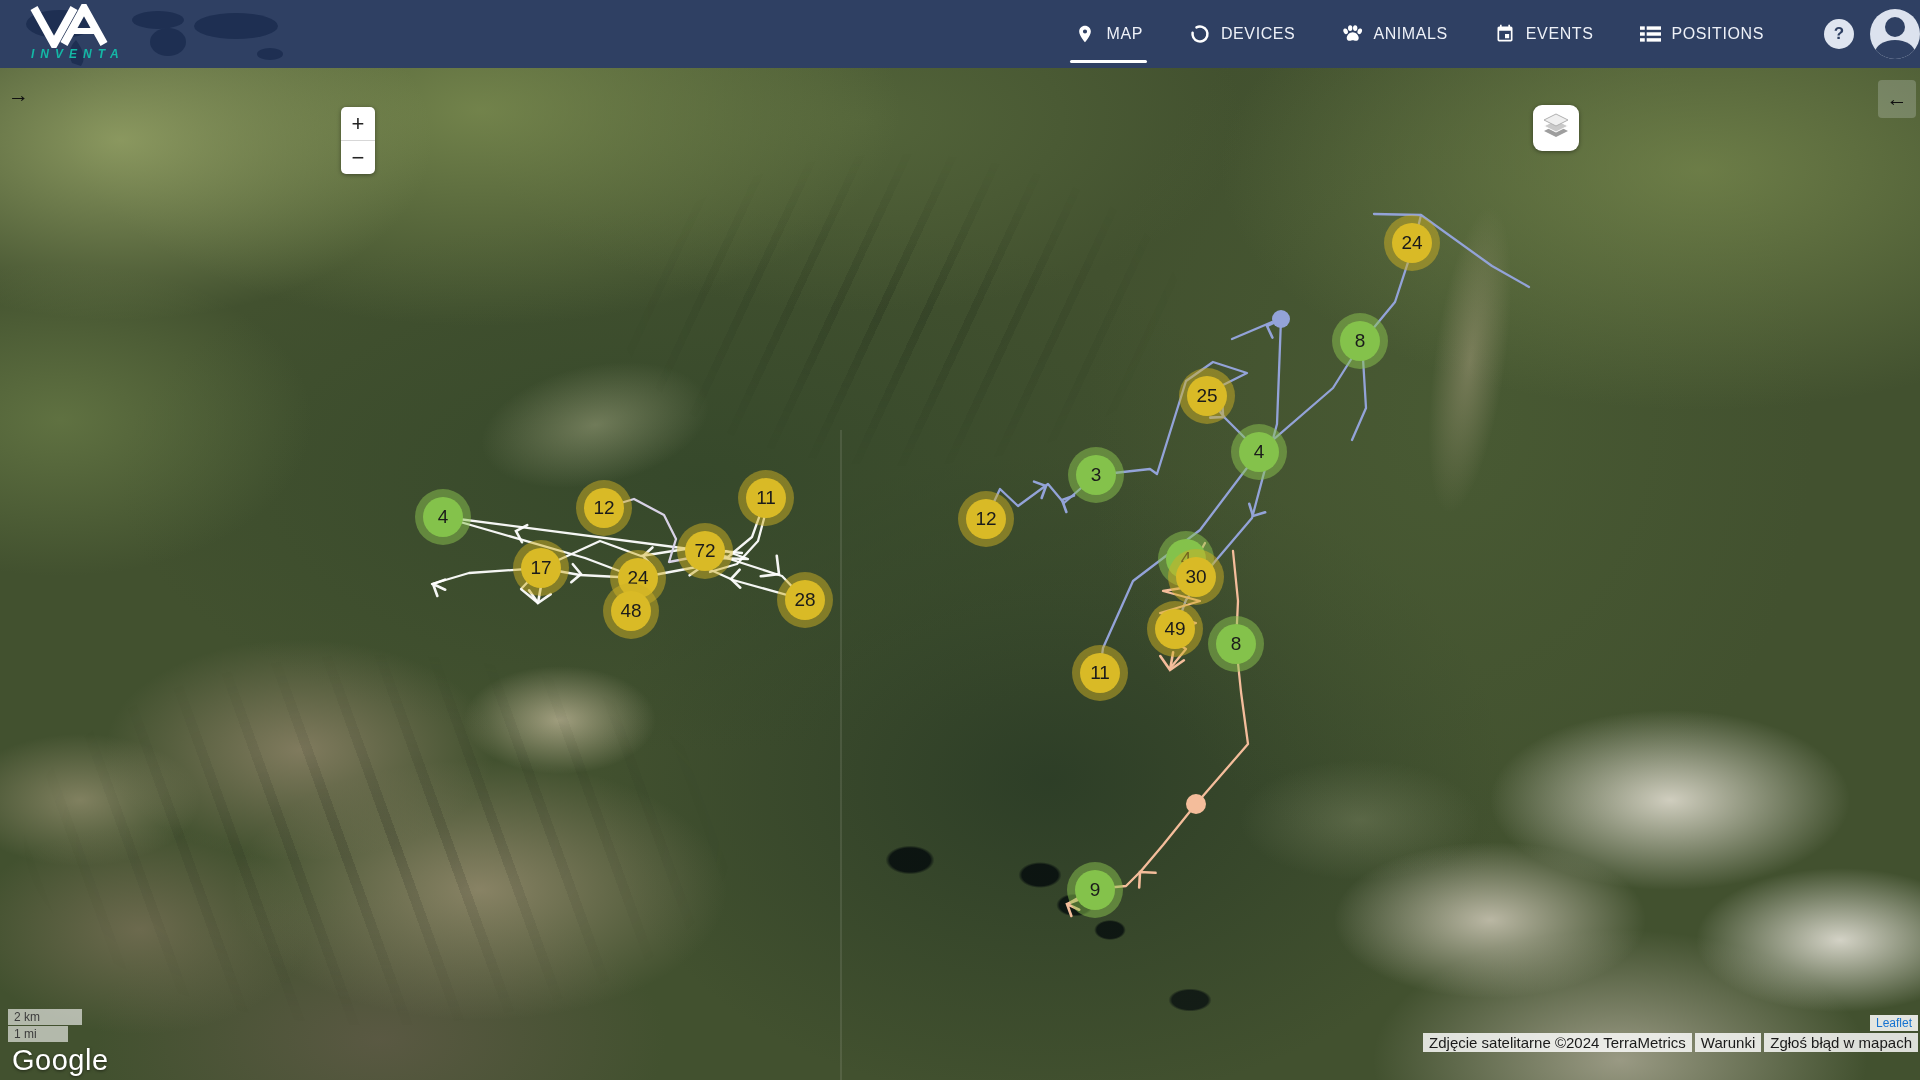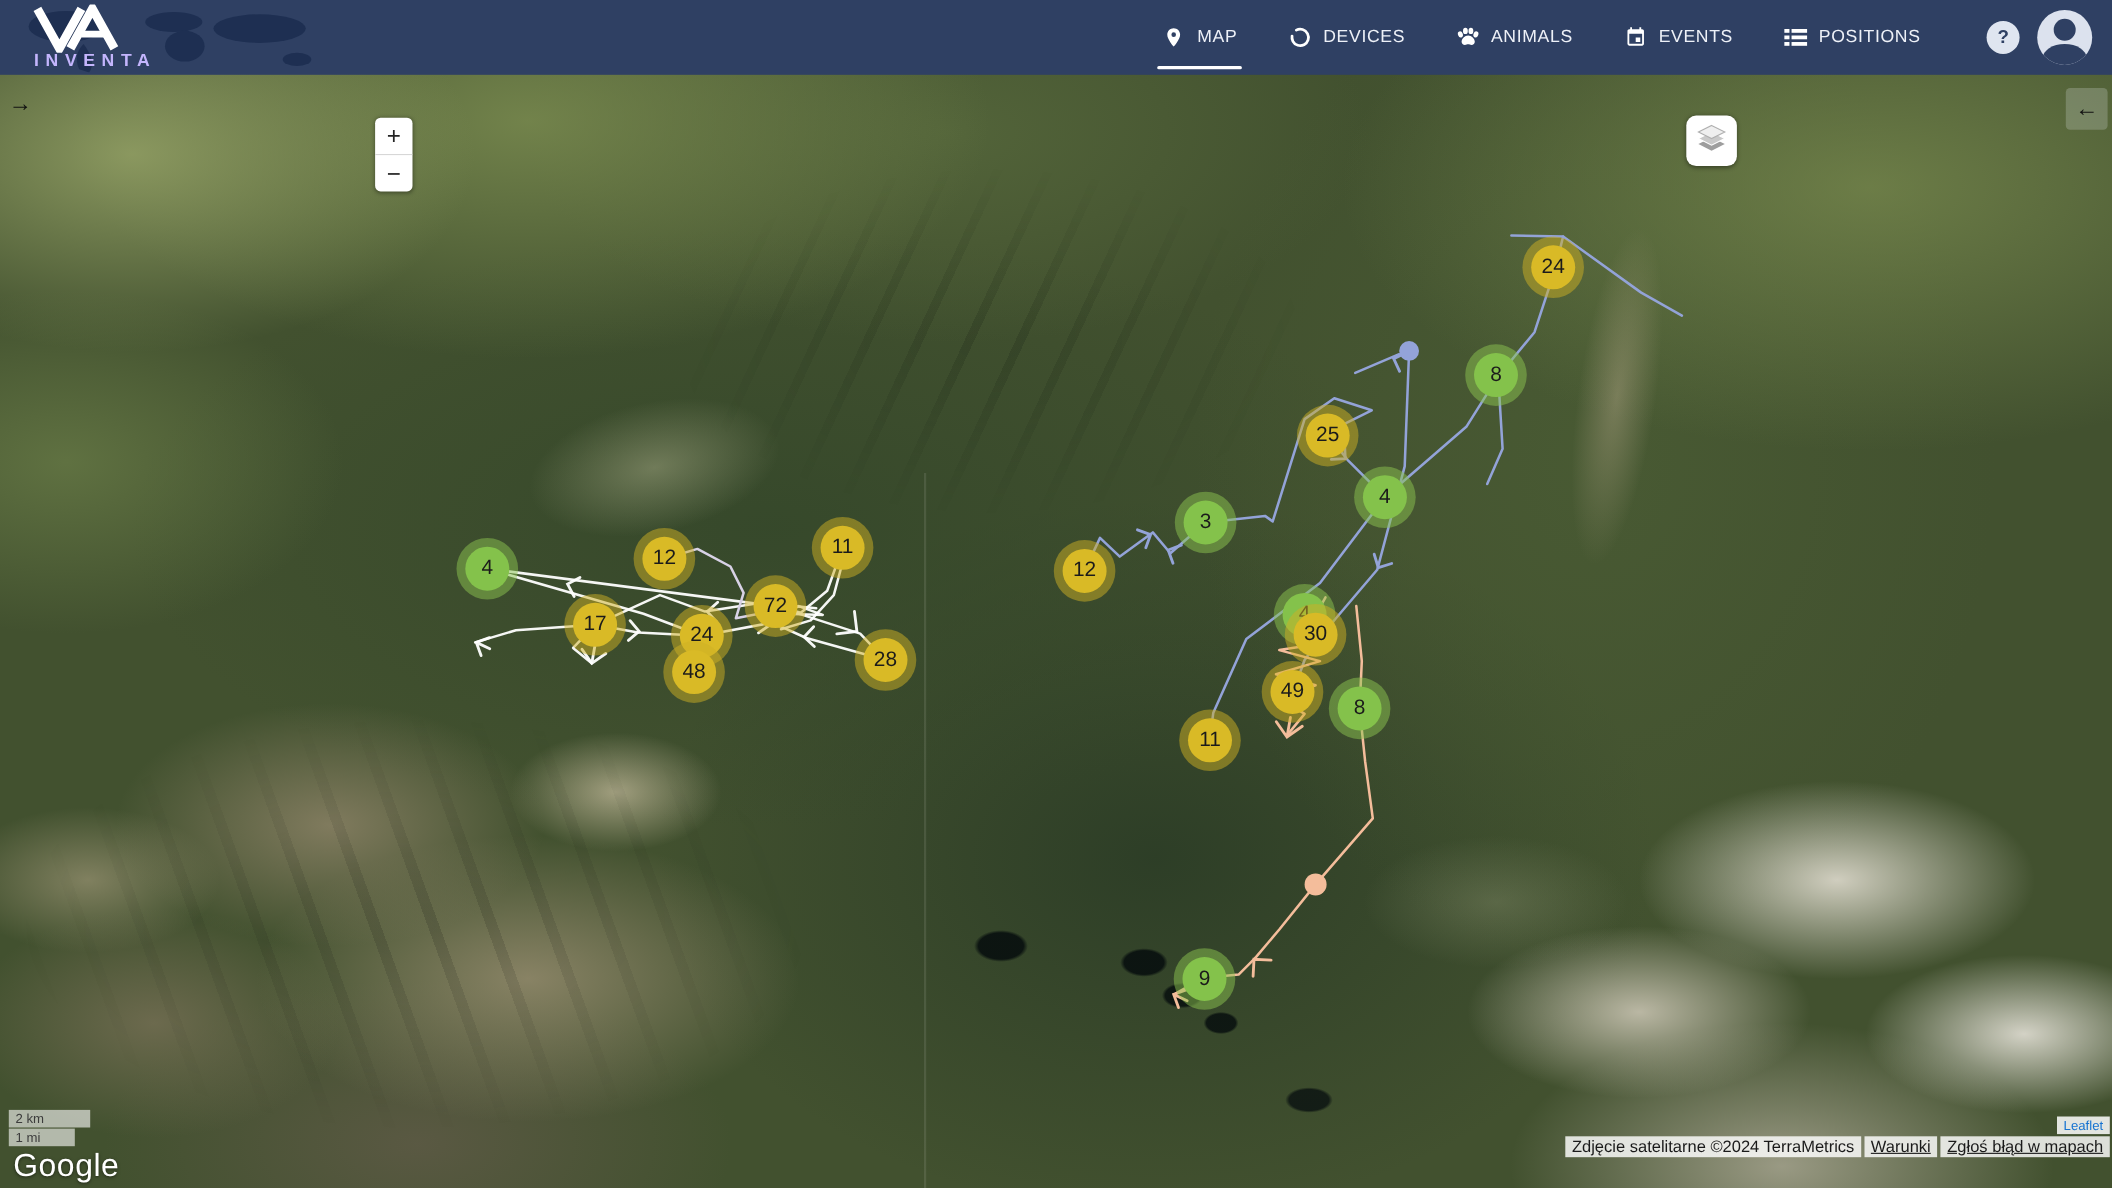--- a/index.html
+++ b/index.html
@@ -60,22 +60,22 @@
     font-size:19px;color:#1b1b1b;}
   .marker.yellow{background:rgba(205,175,35,.5);}  .marker.yellow .inner{background:#d9ba26;}
   .marker.green{background:rgba(140,195,80,.5);}   .marker.green .inner{background:#84c24b;}
 
   
   header{position:absolute;left:0;top:0;width:1920px;height:68px;background:#2f4063;z-index:10;
     display:flex;align-items:center;color:#e9edf6;}
   .brand{position:relative;width:330px;height:68px;flex:0 0 auto;cursor:pointer;}
   .brand svg.worldmap{position:absolute;left:18px;top:4px;}
   .va-logo{position:absolute;left:30px;top:4px;}
-  .brandname{position:absolute;left:31px;top:47px;font-size:16px;font-weight:bold;letter-spacing:6px;color:#c4b5fd;}
-  nav{margin-left:auto;display:flex;align-items:center;gap:46px;padding-right:18px;}
+  .brandname{position:absolute;left:31px;top:47px;font-size:12px;font-weight:bold;letter-spacing:6px;color:#14b8a6;font-style:italic;}
+  nav{margin-left:auto;display:flex;align-items:center;gap:46px;}
   .nav-item{position:relative;display:flex;align-items:center;gap:10px;height:68px;cursor:pointer;
     font-size:16px;font-weight:500;letter-spacing:.6px;color:#eef1f8;white-space:nowrap;}
   .nav-item.active::after{content:"";position:absolute;left:-4px;right:-4px;bottom:5px;height:3px;background:#fff;border-radius:2px;}
   .nicon{display:flex;align-items:center;justify-content:center;width:22px;height:22px;}
   .right-ctls{display:flex;align-items:center;gap:16px;margin-left:14px;}
   .help-btn{width:30px;height:30px;border-radius:50%;background:#dfe5f0;color:#2f4063;font-weight:bold;
     font-size:17px;display:flex;align-items:center;justify-content:center;cursor:pointer;}
   .avatar{width:50px;height:50px;border-radius:50%;background:#dce2ee;overflow:hidden;position:relative;cursor:pointer;}
   .avatar .head{position:absolute;left:15px;top:8px;width:20px;height:20px;border-radius:50%;background:#2f4063;}
   .avatar .body{position:absolute;left:5px;top:31px;width:40px;height:26px;border-radius:50%;background:#2f4063;}
@@ -95,21 +95,21 @@
   
   #scale{position:absolute;left:8px;top:1009px;z-index:5;font-size:12px;color:#3c3c3c;}
   .sbox{background:rgba(255,255,255,.6);padding:0 6px;height:16px;line-height:16px;margin-bottom:1px;}
   .sbox.km{width:62px;} .sbox.mi{width:48px;}
   #google{position:absolute;left:12px;top:1044px;z-index:5;color:#fff;font-size:29px;font-weight:500;
     letter-spacing:.5px;text-shadow:0 1px 3px rgba(0,0,0,.55);cursor:pointer;}
   #leaflet{position:absolute;right:2px;top:1015px;z-index:5;background:rgba(255,255,255,.85);
     color:#1673d1;font-size:12px;padding:1px 6px;cursor:pointer;}
   #attr{position:absolute;right:2px;top:1033px;z-index:5;display:flex;gap:3px;font-size:15px;color:#1a1a1a;}
   .abox{background:rgba(255,255,255,.82);padding:1px 6px;white-space:nowrap;}
-  .abox.link{cursor:pointer;text-decoration:underline;}
+  .abox.link{cursor:pointer;}
 </style>
 </head>
 <body>
 
 <div id="map">
   <div class="tlayer village"></div>
   <div class="tlayer ridge"></div>
   <div class="tlayer rock"></div>
   <div class="tlayer rockstreaks"></div>
   <div class="tlayer snow"></div>

